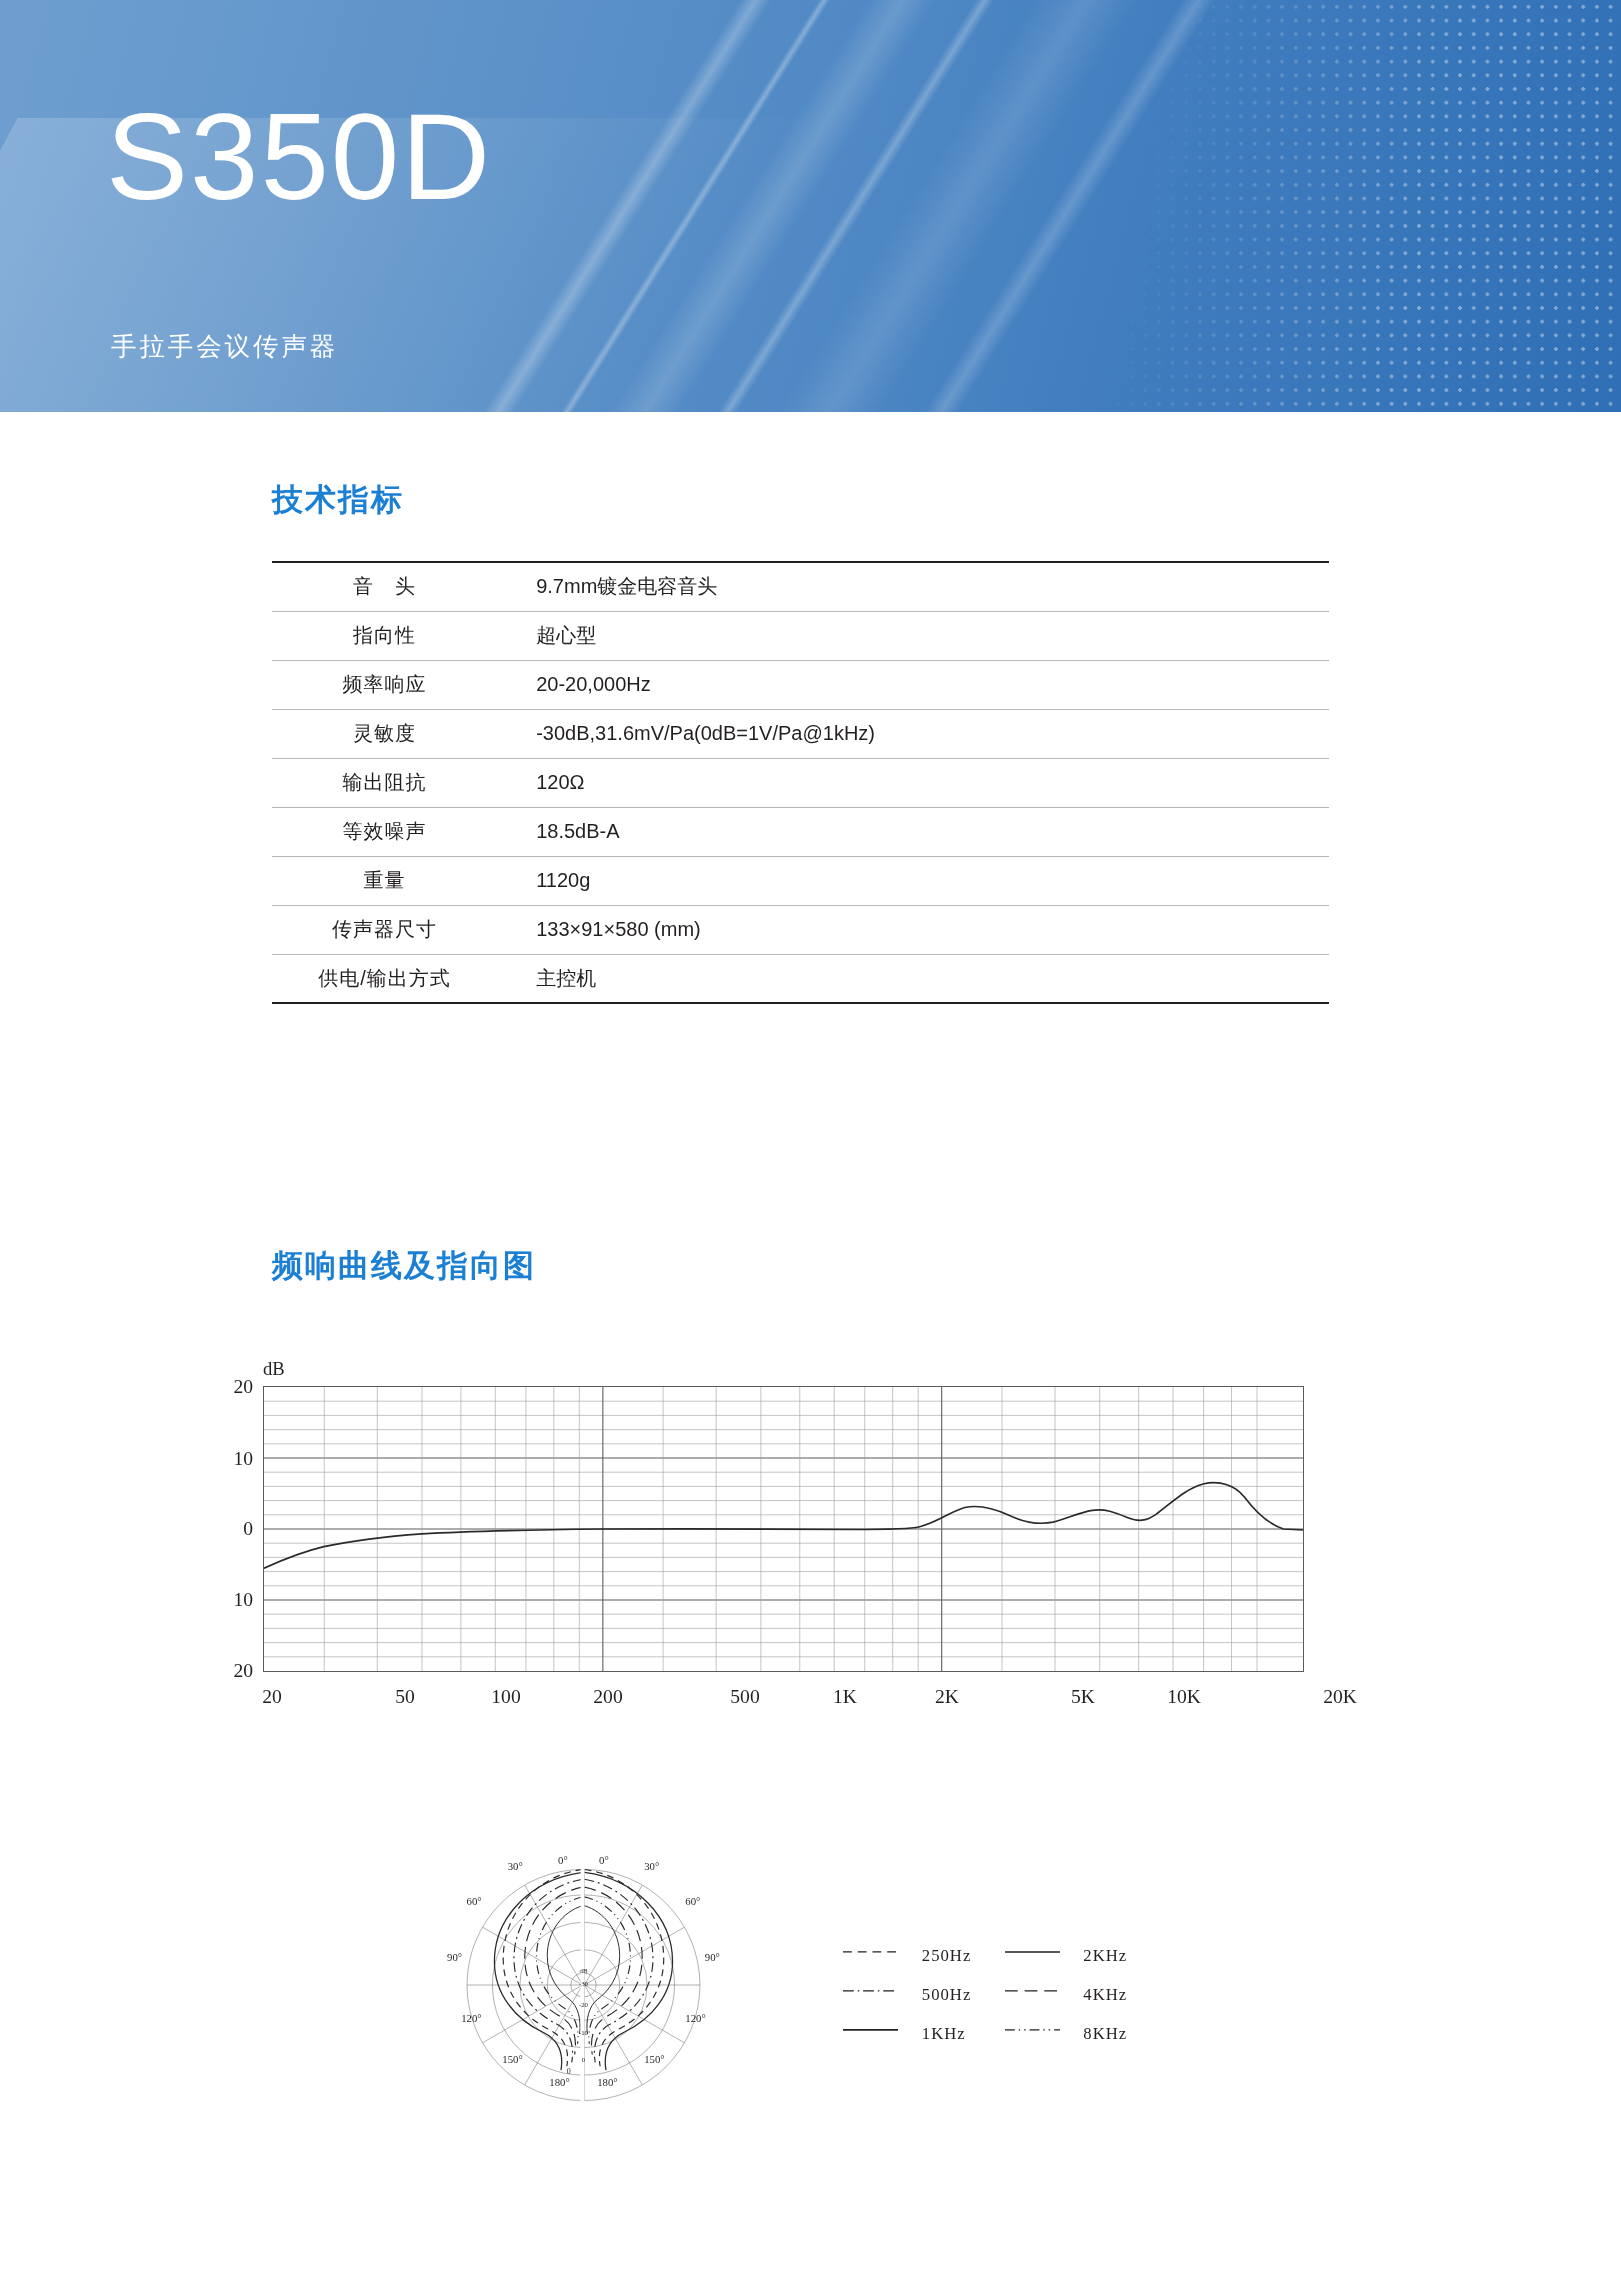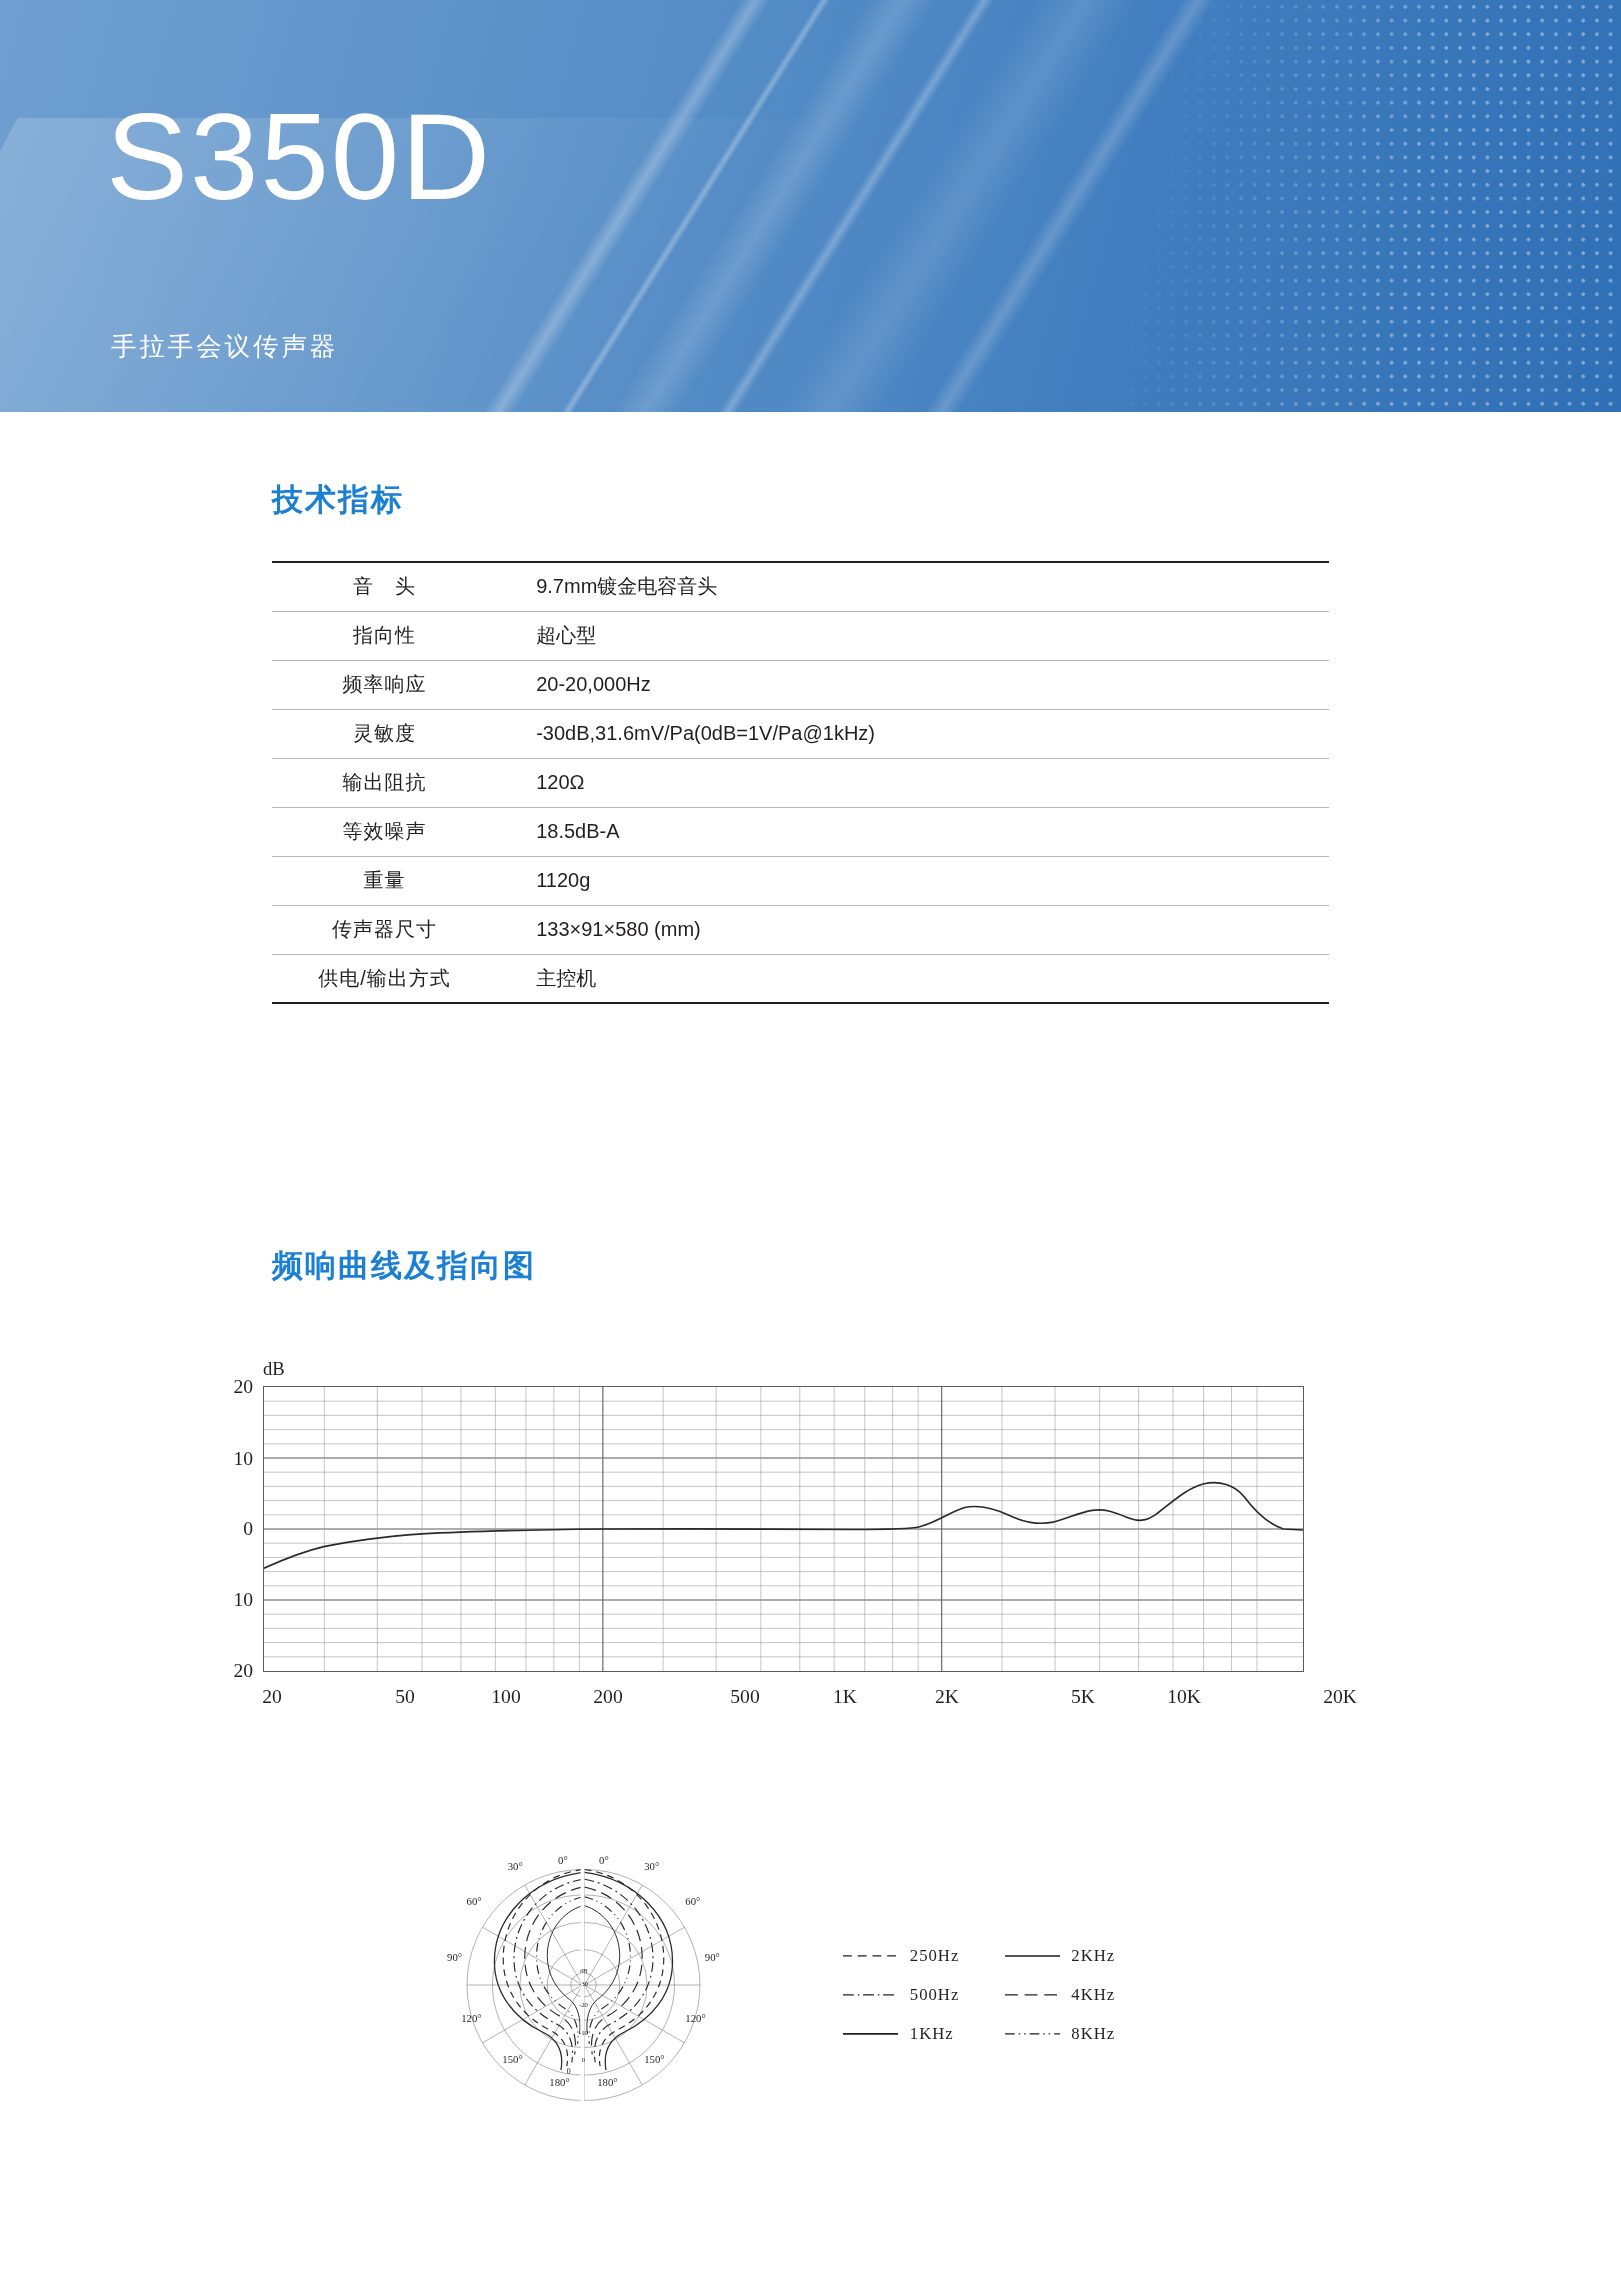--- a/index.html
+++ b/index.html
@@ -163,22 +163,22 @@
     font-family: "Liberation Serif", serif;
     font-size: 16.7px;
   }
   .legend-row {
     display: flex;
     align-items: center;
     height: 39px;
   }
   .legend-item {
     display: flex;
-    align-items: center;
     width: 162px;
+    gap: 12px;
   }
   .legend-swatch {
     width: 55px;
     height: 11.8px;
     margin-right: 11.8px;
   }
   .legend-label { letter-spacing: 1px; }
 </style>
 </head>
 <body>

